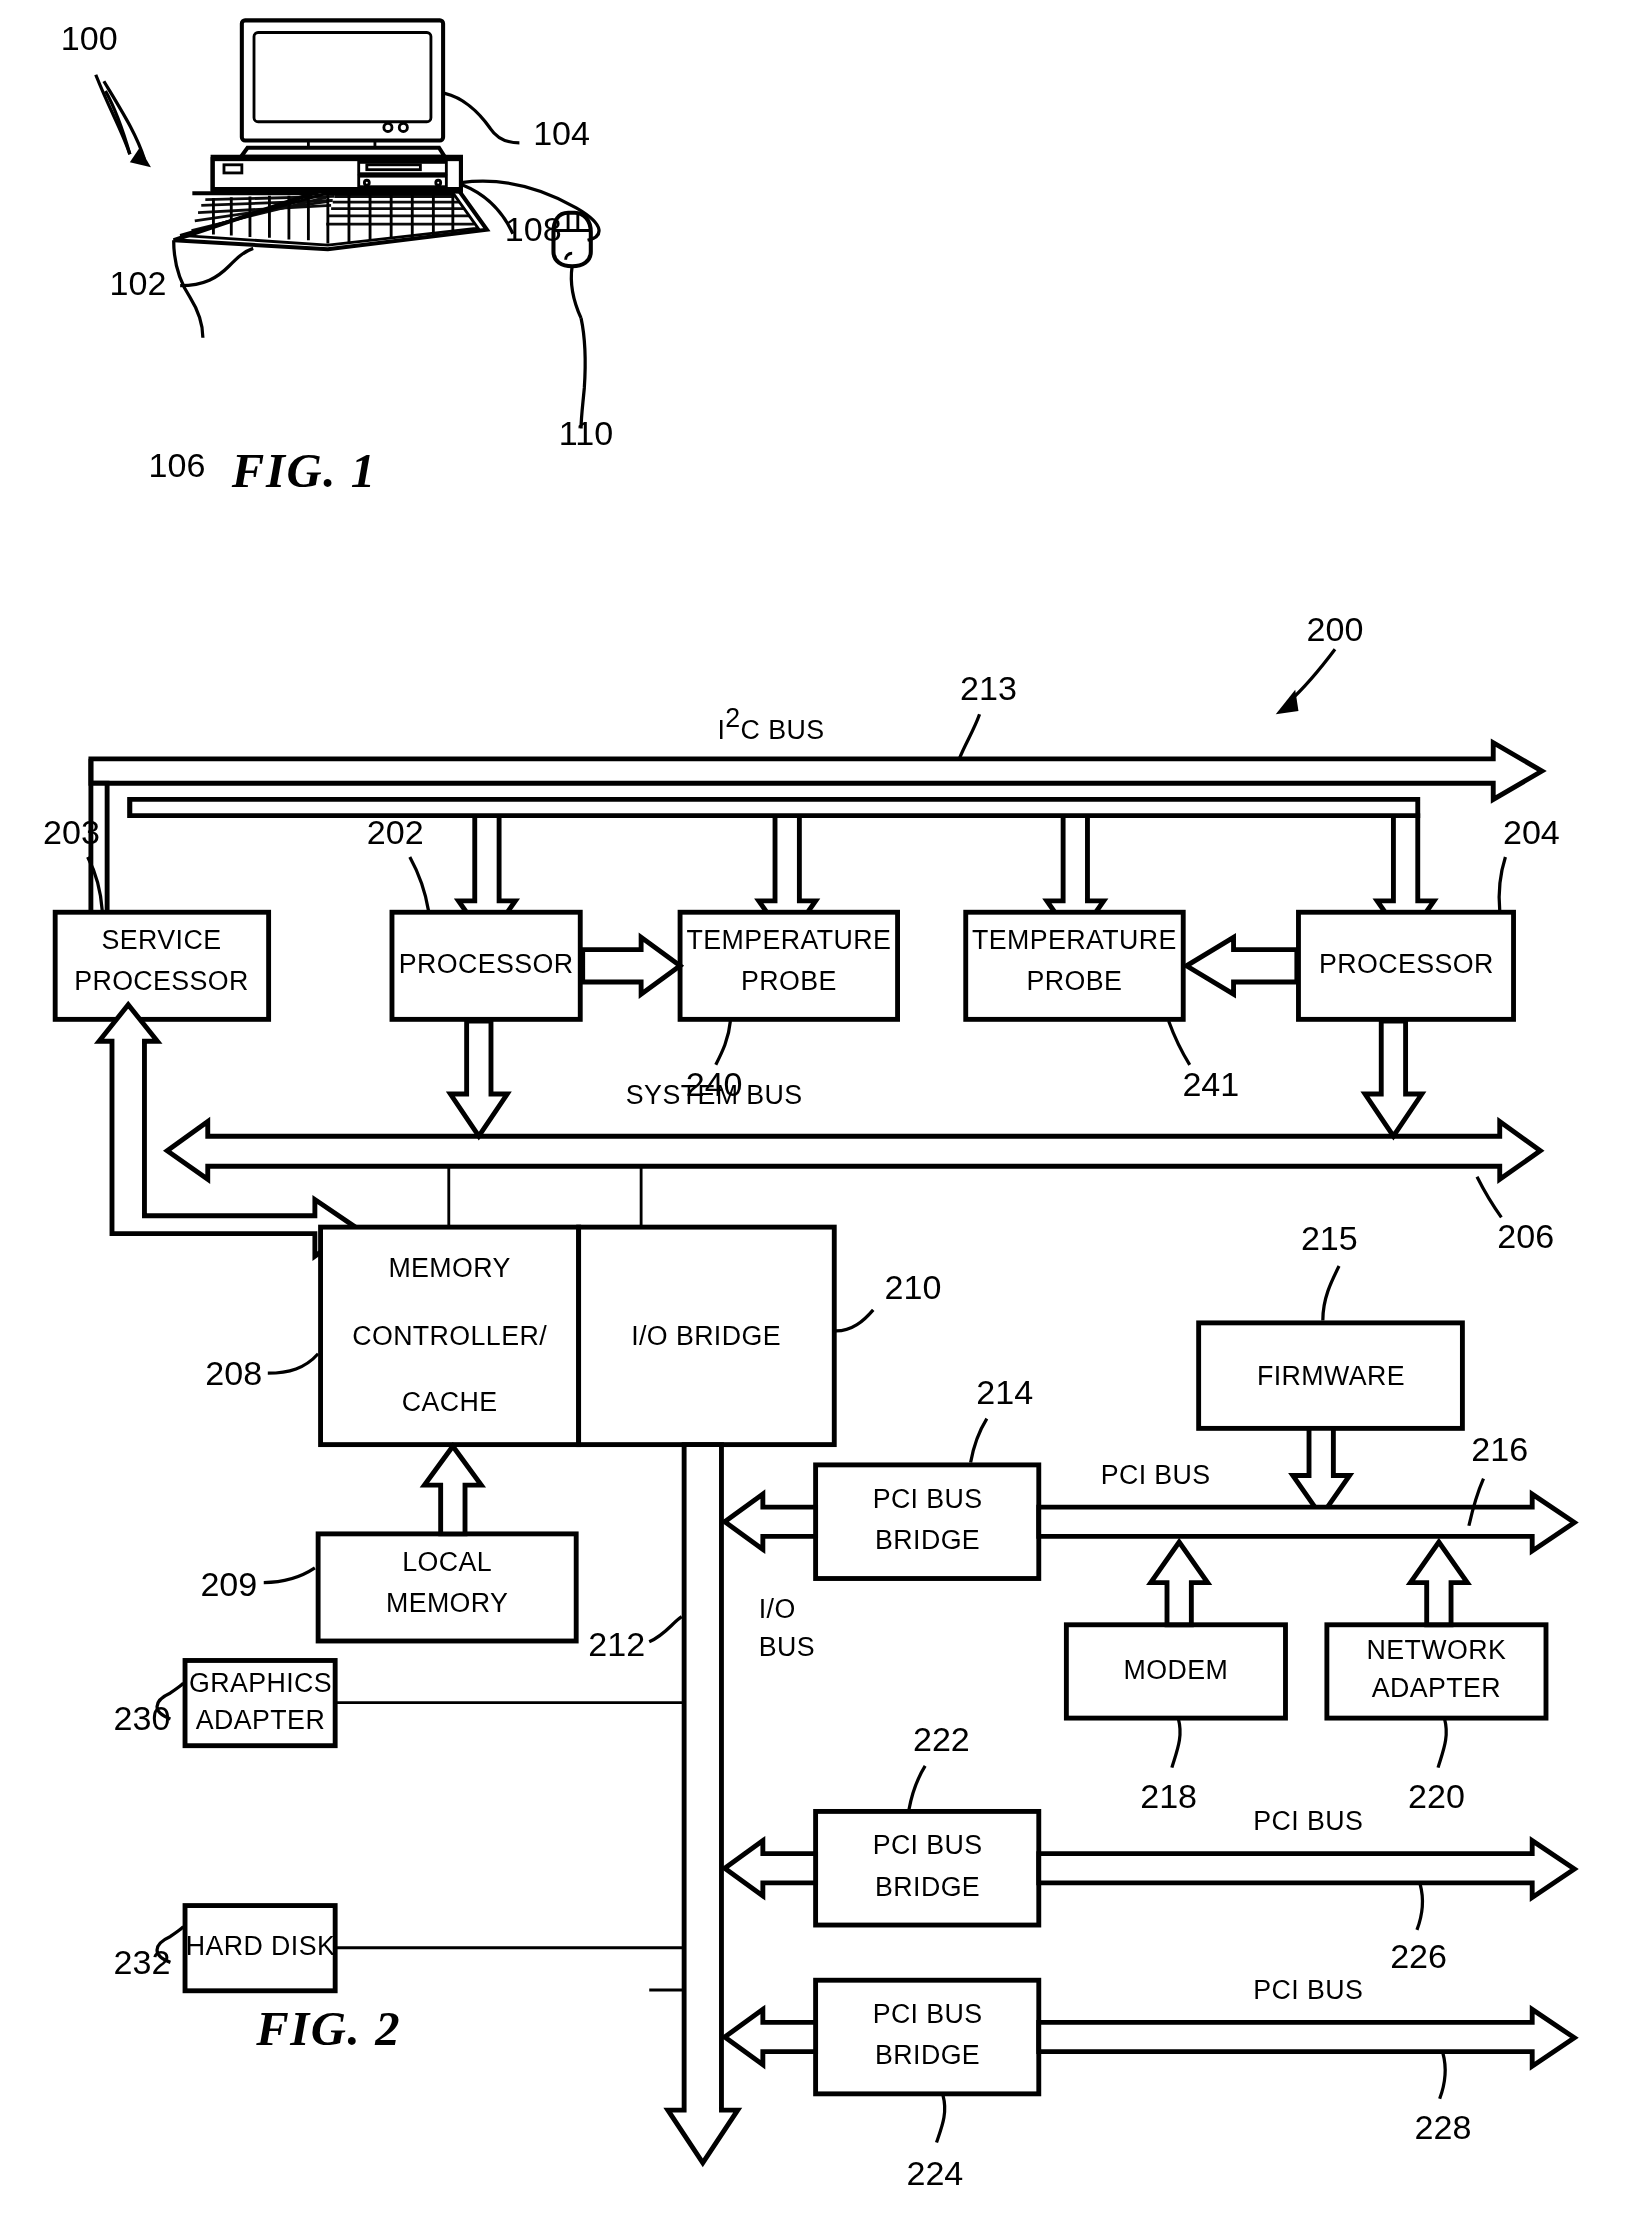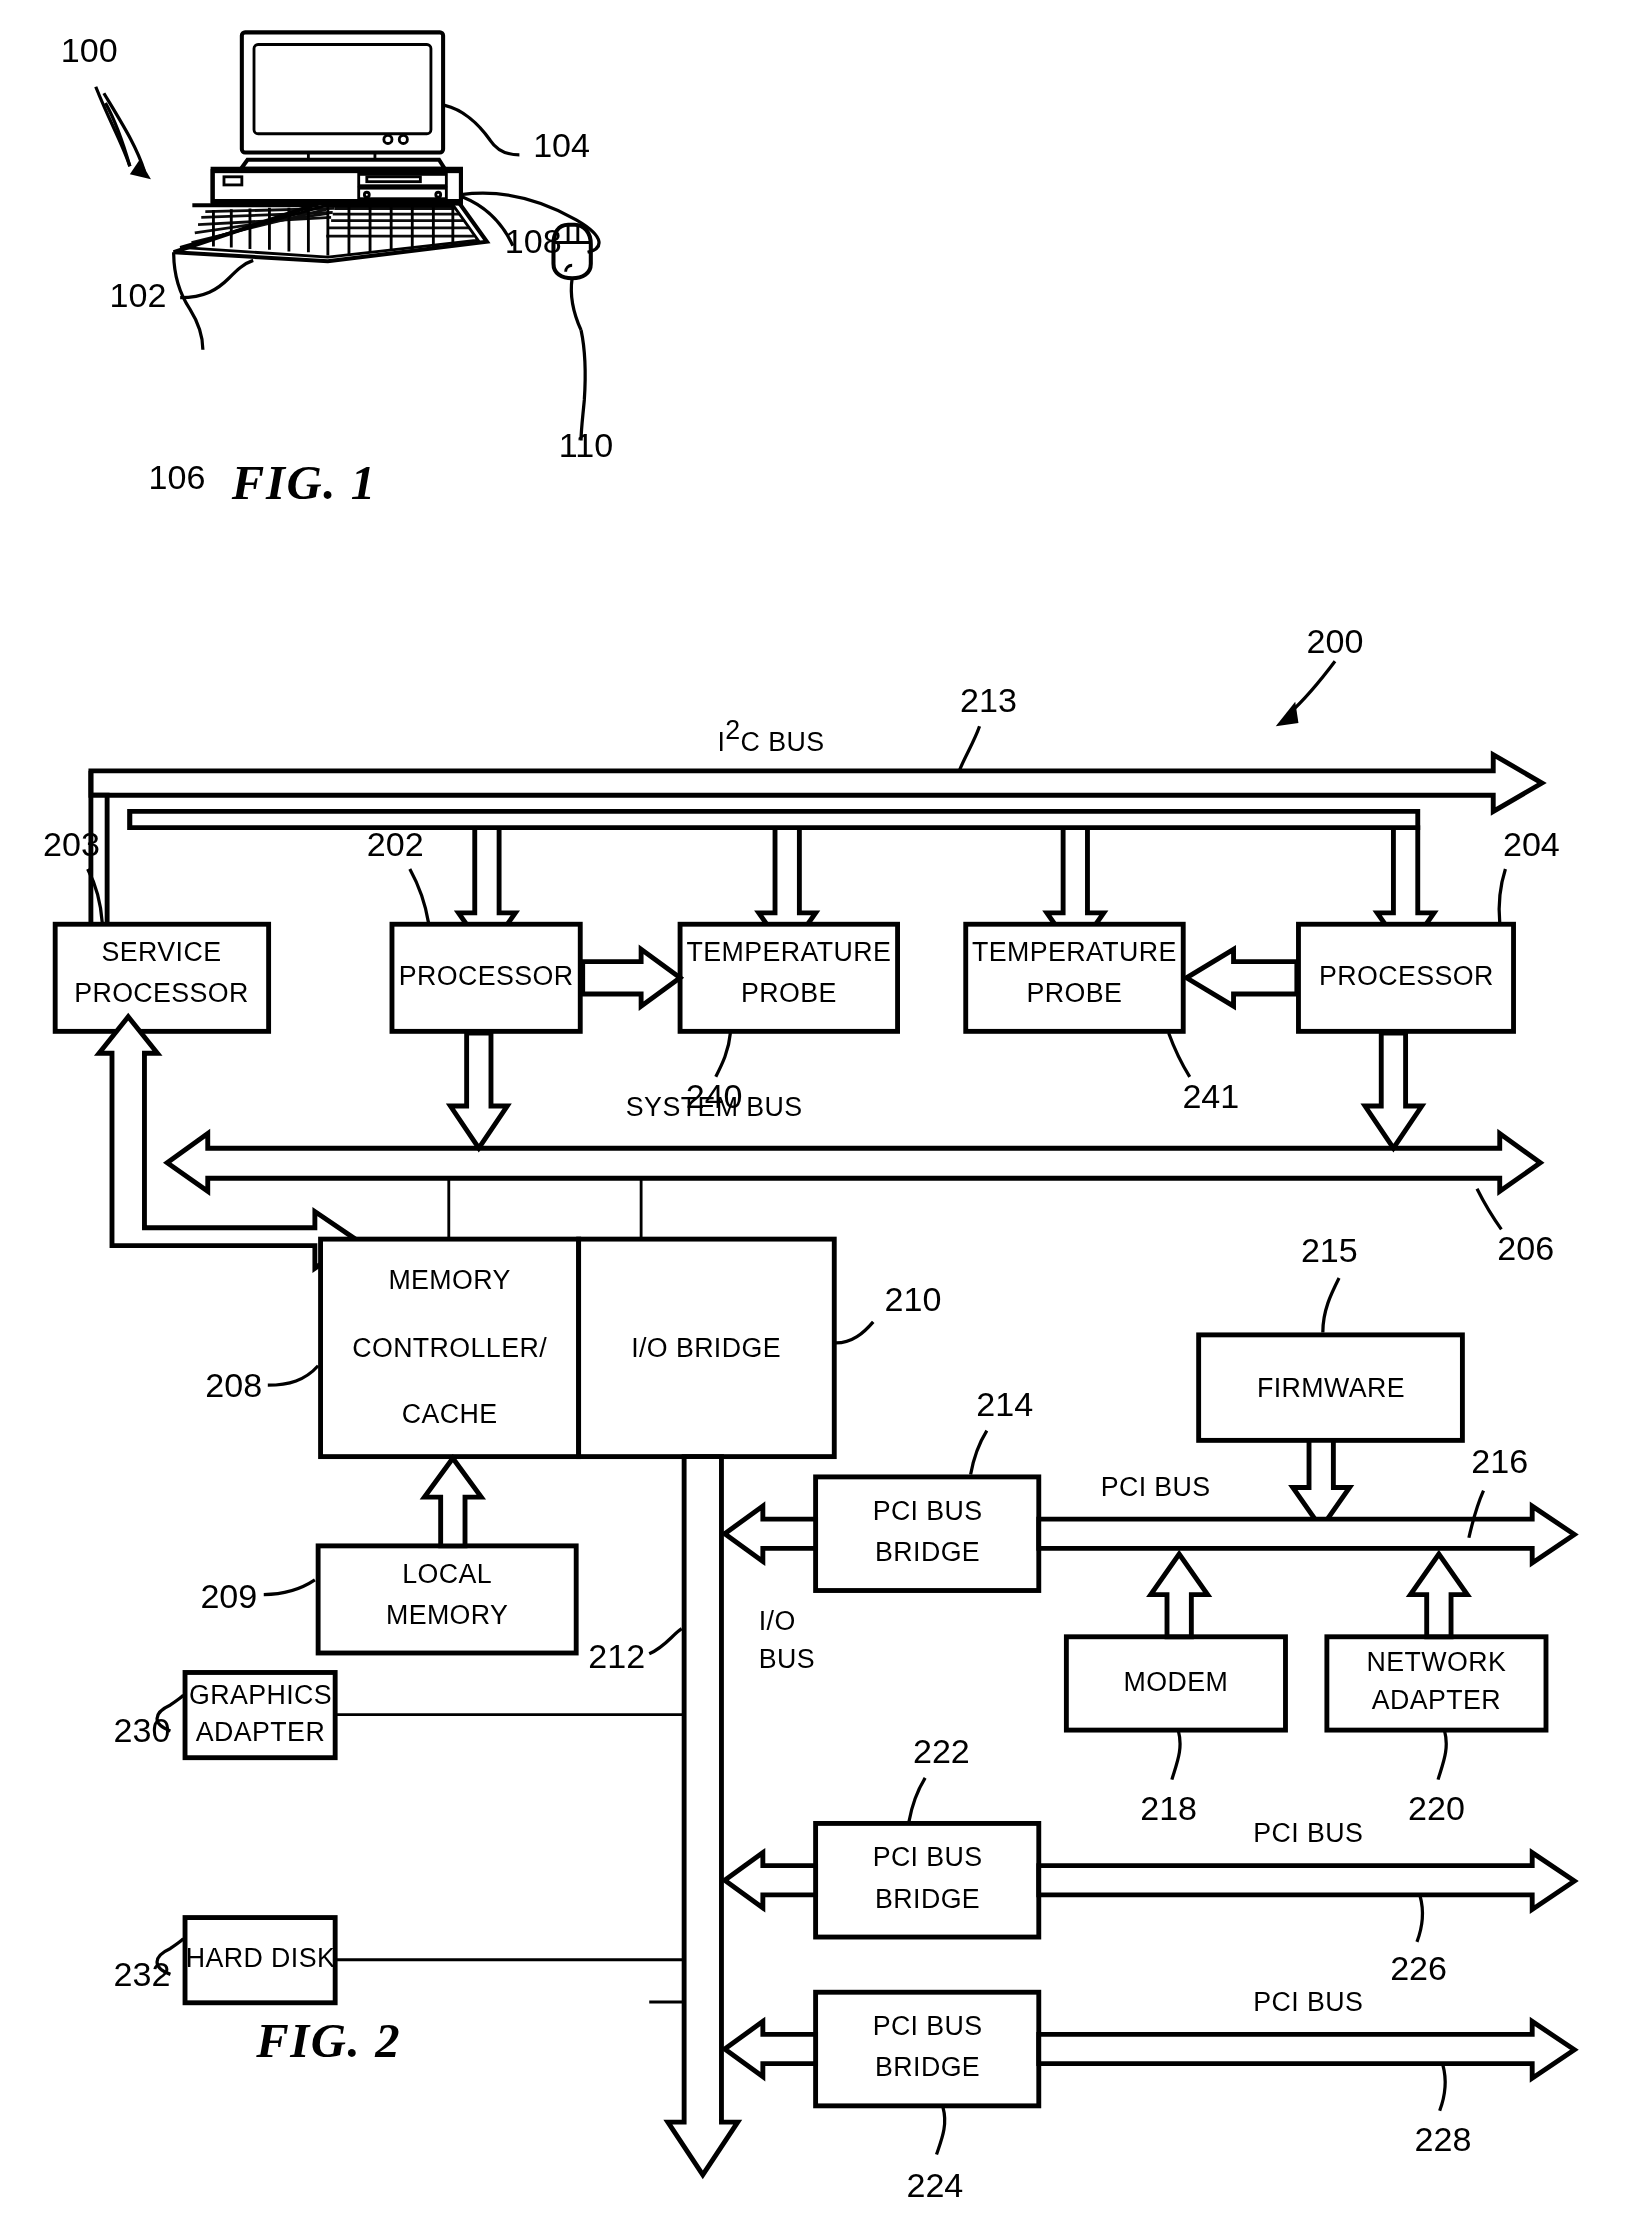--- a/index.html
+++ b/index.html
@@ -10,21 +10,21 @@
   body {
     width: 1645px;
     height: 2227px;
     position: relative;
     font-family: "Liberation Sans", sans-serif;
     color: #000;
     overflow: hidden;
   }
   .sheet {
     position: absolute;
-    left: 0; top: 12px;
+    left: 0; top: 0;
     width: 1645px;
     height: 1760px;
   }
   svg.fig {
     position: absolute;
     left: 0; top: 0;
     width: 1645px;
     height: 2227px;
   }
   

